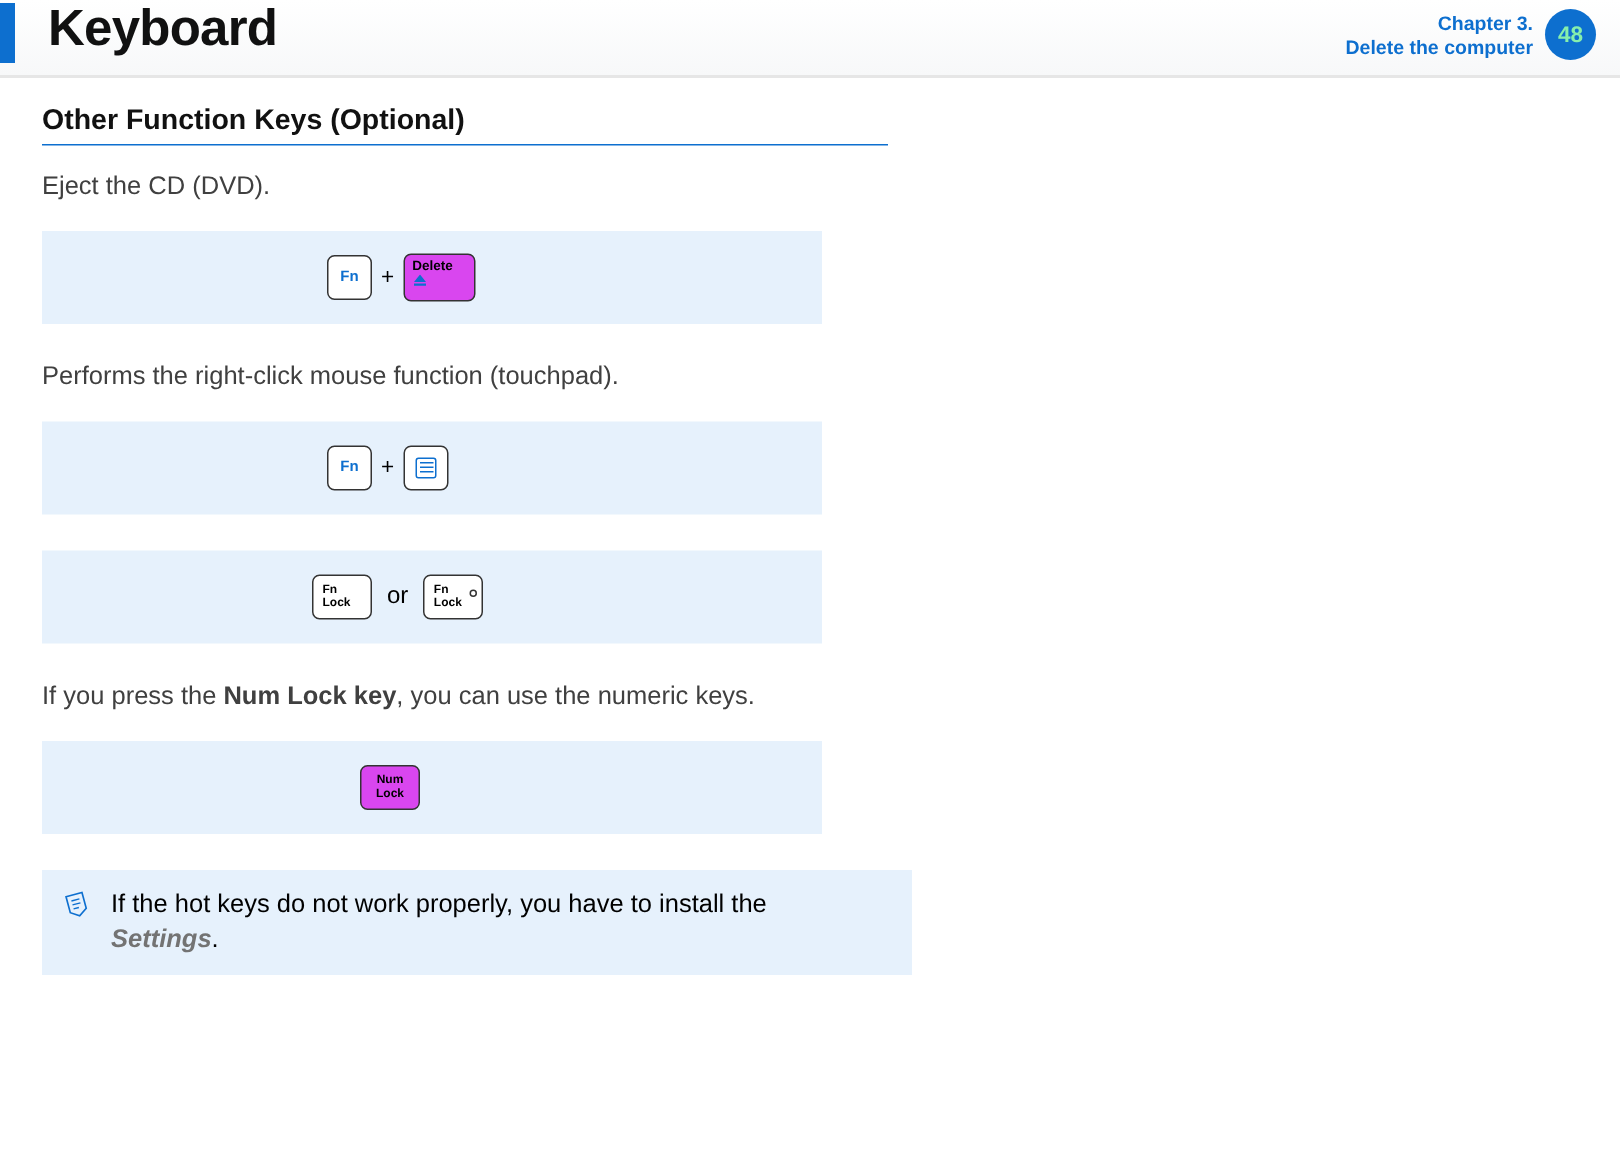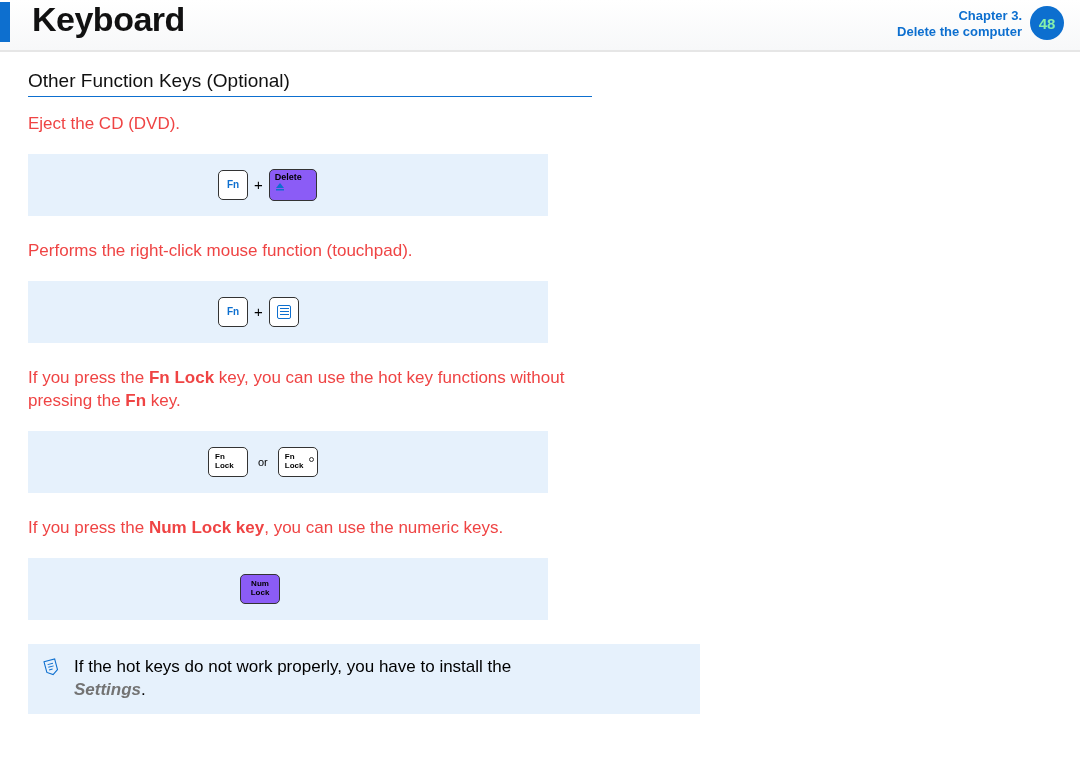--- a/index.html
+++ b/index.html
@@ -60,47 +60,47 @@
     align-items: center;
     justify-content: center;
     font-size: 15px;
   }
   .content {
     padding: 18px 28px;
     max-width: 620px;
   }
   .section-title {
     font-size: 19px;
-    font-weight: 400;
+    font-weight: 700;
     color: #111;
     border-bottom: 1px solid #0d6fcf;
     padding-bottom: 4px;
     margin-bottom: 16px;
   }
   .desc {
     font-size: 17px;
-    color: #ef4444;
+    color: #404040;
     margin-bottom: 18px;
     line-height: 1.35;
   }
   .keybox {
     background: #e6f1fc;
     height: 62px;
     display: flex;
     align-items: center;
     padding-left: 190px;
     margin-bottom: 24px;
     width: 520px;
   }
   .notebox {
     background: #e6f1fc;
     display: flex;
     align-items: flex-start;
     padding: 12px 14px;
-    width: 672px;
+    width: 580px;
     gap: 10px;
     margin-top: 8px;
   }
   .noteicon {
     color: #0d6fcf;
   }
   .note-text {
     font-size: 17px;
     line-height: 1.35;
   }
@@ -114,25 +114,25 @@
     background: #fff;
     min-width: 30px;
     min-height: 30px;
     padding: 2px 4px;
     font-size: 10px;
     font-weight: 700;
     line-height: 1.05;
     text-align: center;
   }
   .keycap.blue { color: #0d6fcf; }
-  .keycap.orange { background: #8b5cf6; }
+  .keycap.orange { background: #d946ef; }
   .keycap.wide { min-width: 48px; height: 32px; justify-content: flex-start; align-items: flex-start; padding: 3px 5px; font-size: 9px;}
   .keycap.fnsmall { font-size: 8px; font-weight:700; padding: 4px 6px; min-width: 40px; align-items:flex-start; justify-content:center; line-height:1.1;}
   .plus { margin: 0 6px; font-size: 15px; font-weight: 400;}
-  .or { margin: 0 10px; font-size: 11px;}
+  .or { margin: 0 10px; font-size: 16px;}
   .eject-icon { font-size: 9px; color:#0d6fcf; margin-top:1px;}
   .menu-icon {
     width: 14px; height: 14px; border: 1px solid #0d6fcf; border-radius:2px;
     display:flex; flex-direction:column; justify-content:center; gap:2px; padding:2px;
   }
   .menu-icon div { height:1px; background:#0d6fcf; width:9px;}
   .led {
     width: 5px; height: 5px; border: 1px solid #333; border-radius: 50%;
     position: absolute; right: 3px; top: 9px;
   }
@@ -180,23 +180,20 @@
     <span class="plus">+</span>
     <span class="keycap blue" style="padding:6px;">
       <span class="menu-icon">
         <div></div>
           <div></div>
           <div></div>
       </span>
     </span>
   </div>
 
-  <div class="desc">
-    <span>If you press the </span><span class="bold">Fn Lock</span><span> key, you can use the hot key functions without pressing the </span><span class="bold">Fn</span><span> key.</span>
-  </div>
   <div class="keybox" style="padding-left:180px;">
     <span class="keycap fnsmall">
       <span>Fn</span>
       <span>Lock</span>
     </span>
     <span class="or">or</span>
     <span class="keycap fnsmall fnlock-wrap">
       <span>Fn</span>
       <span>Lock</span>
       <span class="led"></span>

